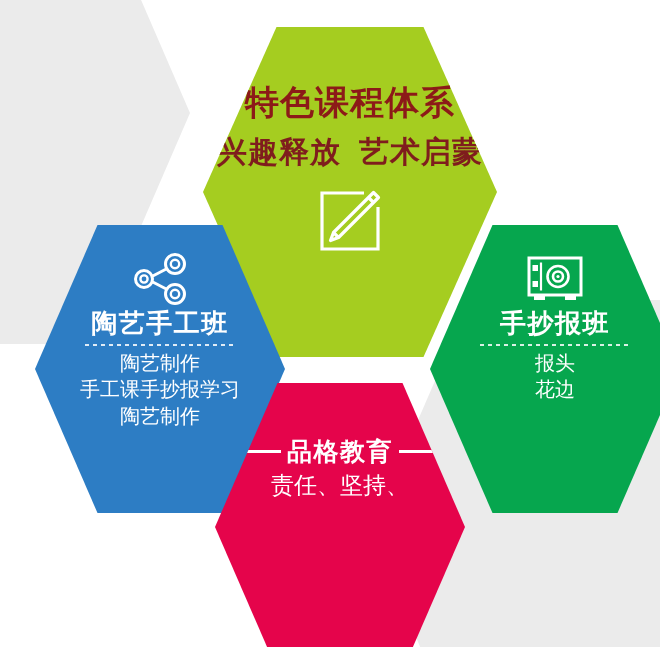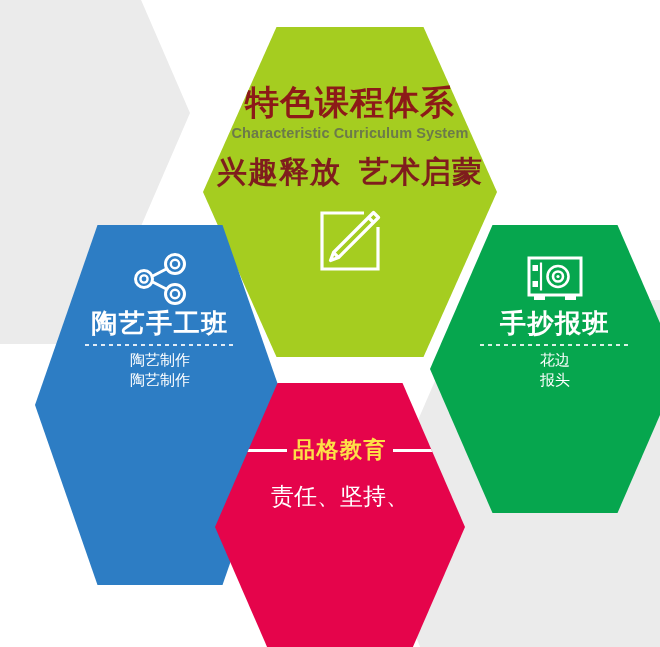--- a/index.html
+++ b/index.html
@@ -87,21 +87,21 @@
   }
   #hex-top .icon-wrap {
     margin-top: 14px;
   }
 
   
   #hex-left {
     left: 35px;
     top: 225px;
     width: 250px;
-    height: 360px;
+    height: 288px;
     padding-top: 28px;
   }
   #hex-right {
     left: 430px;
     top: 225px;
     width: 250px;
     height: 288px;
     padding-top: 28px;
   }
   #hex-bottom {
@@ -132,61 +132,60 @@
       to right,
       rgba(255, 255, 255, 0.85) 0px,
       rgba(255, 255, 255, 0.85) 4px,
       rgba(255, 255, 255, 0) 4px,
       rgba(255, 255, 255, 0) 8px
     );
   }
   .card-lines {
     text-align: center;
     color: #ffffff;
-    font-size: 15px;
+    font-size: 20px;
     line-height: 1.33;
     white-space: nowrap;
   }
 
   
   .title-ruled {
     display: flex;
     align-items: center;
     justify-content: center;
     gap: 6px;
     white-space: nowrap;
   }
   .title-ruled .rule {
     width: 40px;
     height: 3px;
     background: #ffffff;
   }
   .title-ruled .txt {
-    font-size: 22px;
-    font-weight: bold;
-    color: #fde047;
+    font-size: 25px;
+    font-weight: bold;
+    color: #ffffff;
     letter-spacing: 1.5px;
   }
   #hex-bottom .card-lines {
-    margin-top: 16px;
+    margin-top: 2px;
     font-size: 23px;
     line-height: 1.32;
   }
 </style>
 </head>
 <body>
 
 <div id="stage">
 
   <div class="bg-hex" id="bg-hex-tl"></div>
   <div class="bg-hex" id="bg-hex-br"></div>
 
   <div class="hex" id="hex-top" style="background:#a5cd20;">
     <div class="cn-title" style="color:#8c1a18;">特色课程体系</div>
-    <div class="en-title" style="color:#6c7a4a;">Characteristic  Curriculum System</div>
     <div class="slogan">
       <span>兴趣释放</span><span class="gap"></span><span>艺术启蒙</span>
     </div>
     <div class="icon-wrap">
       <svg width="68" height="68" viewBox="0 0 68 68" aria-hidden="true">
 
         <path d="M48 6 H6 V62 H62 V20" fill="none" stroke="#ffffff" stroke-width="3.2"></path>
 
         <path d="M57.5 5.5 L62.5 10.5 L22.5 50.5 L14.5 53.5 L17.5 45.5 Z" fill="none" stroke="#ffffff" stroke-width="3.2" stroke-linejoin="round"></path>
 
@@ -207,20 +206,21 @@
         <circle cx="44" cy="11" r="9.5" fill="#2d7dc4" stroke="#ffffff" stroke-width="3"></circle>
         <circle cx="44" cy="11" r="4.2" fill="none" stroke="#ffffff" stroke-width="2.4"></circle>
         <circle cx="44" cy="41" r="9.5" fill="#2d7dc4" stroke="#ffffff" stroke-width="3"></circle>
         <circle cx="44" cy="41" r="4.2" fill="none" stroke="#ffffff" stroke-width="2.4"></circle>
       </svg>
     </div>
     <div class="card-title">陶艺手工班</div>
     <div class="divider"></div>
     <div class="card-lines">
       <div>陶艺制作</div>
+      <div>手工课手抄报学习</div>
       <div>陶艺制作</div>
     </div>
   </div>
 
   <div class="hex" id="hex-right" style="background:#06a64e;">
     <div class="card-icon">
       <svg width="60" height="52" viewBox="0 0 60 52" aria-hidden="true">
         <rect x="4" y="5" width="52" height="37" fill="none" stroke="#ffffff" stroke-width="3"></rect>
 
         <line x1="16" y1="9.5" x2="16" y2="37.5" stroke="#ffffff" stroke-width="2.2"></line>
@@ -232,22 +232,22 @@
         <circle cx="33" cy="23.5" r="5" fill="none" stroke="#ffffff" stroke-width="2.6"></circle>
         <circle cx="33" cy="23.5" r="1.6" fill="#ffffff"></circle>
 
         <rect x="9" y="42" width="11" height="5" fill="#ffffff"></rect>
         <rect x="40" y="42" width="11" height="5" fill="#ffffff"></rect>
       </svg>
     </div>
     <div class="card-title">手抄报班</div>
     <div class="divider"></div>
     <div class="card-lines">
+      <div>报头</div>
       <div>花边</div>
-      <div>报头</div>
     </div>
   </div>
 
   <div class="hex" id="hex-bottom" style="background:#e5044b;">
     <div class="title-ruled">
       <span class="rule"></span>
       <span class="txt">品格教育</span>
       <span class="rule"></span>
     </div>
     <div class="card-lines">

